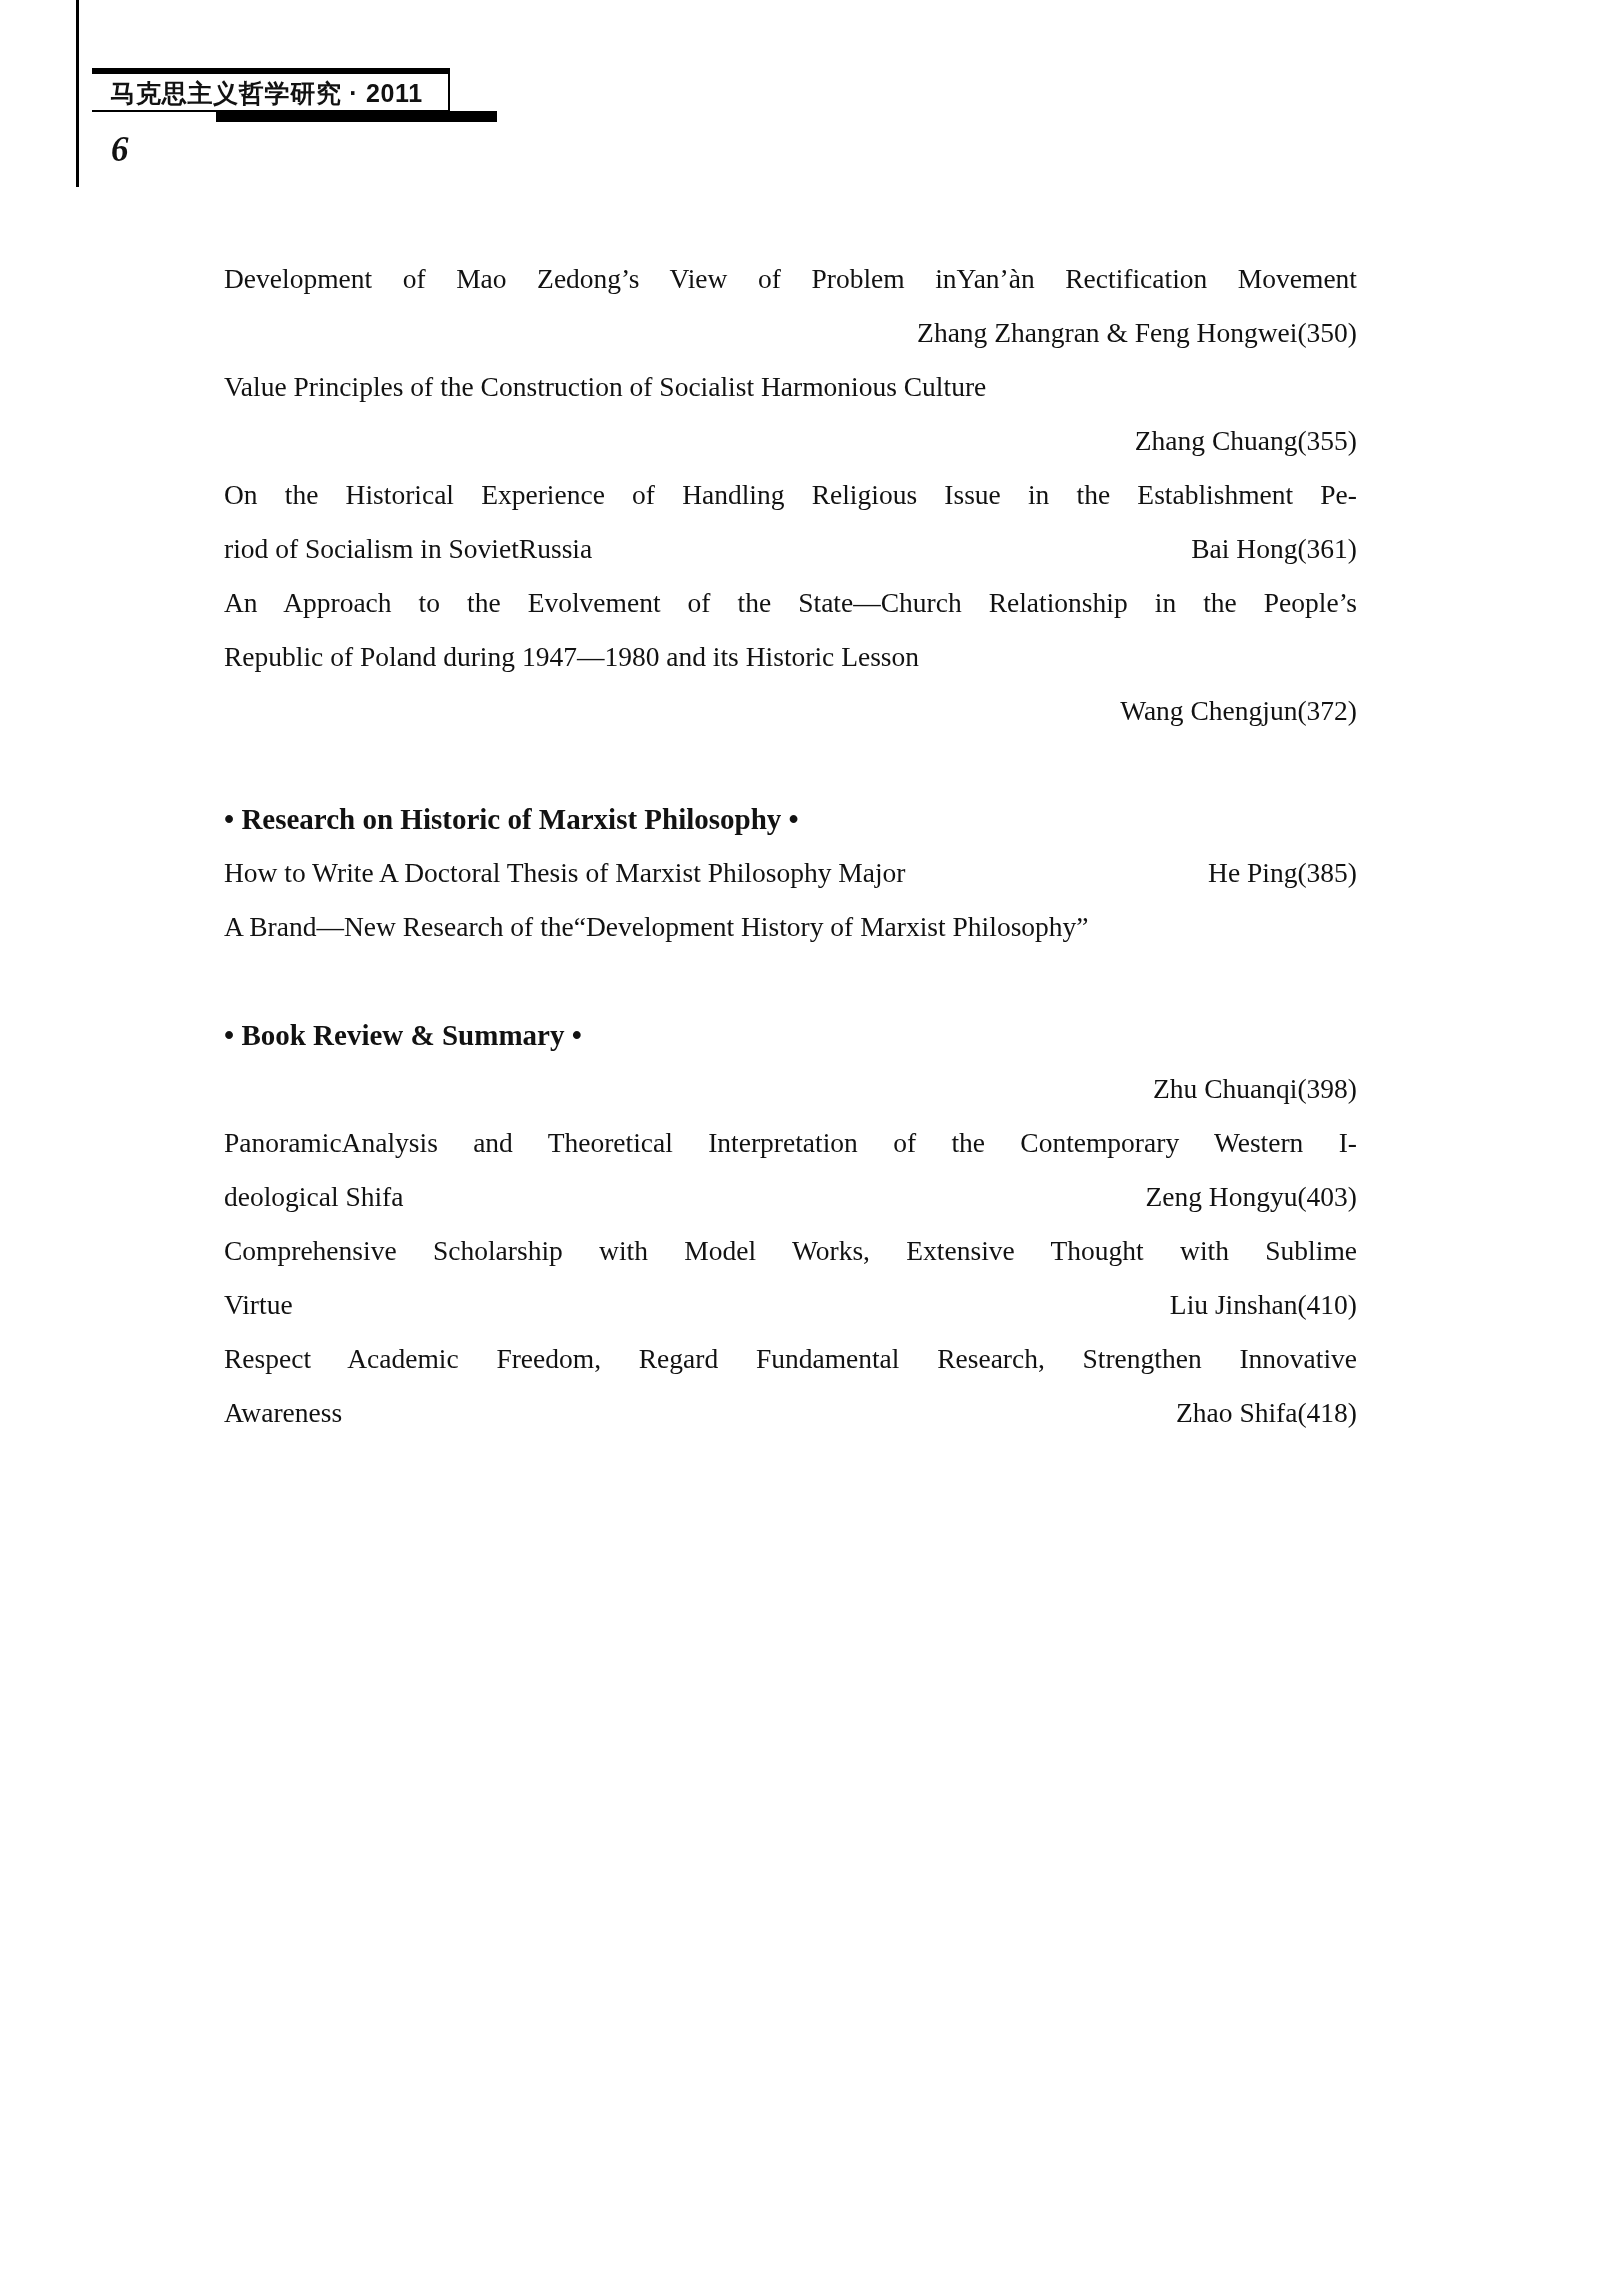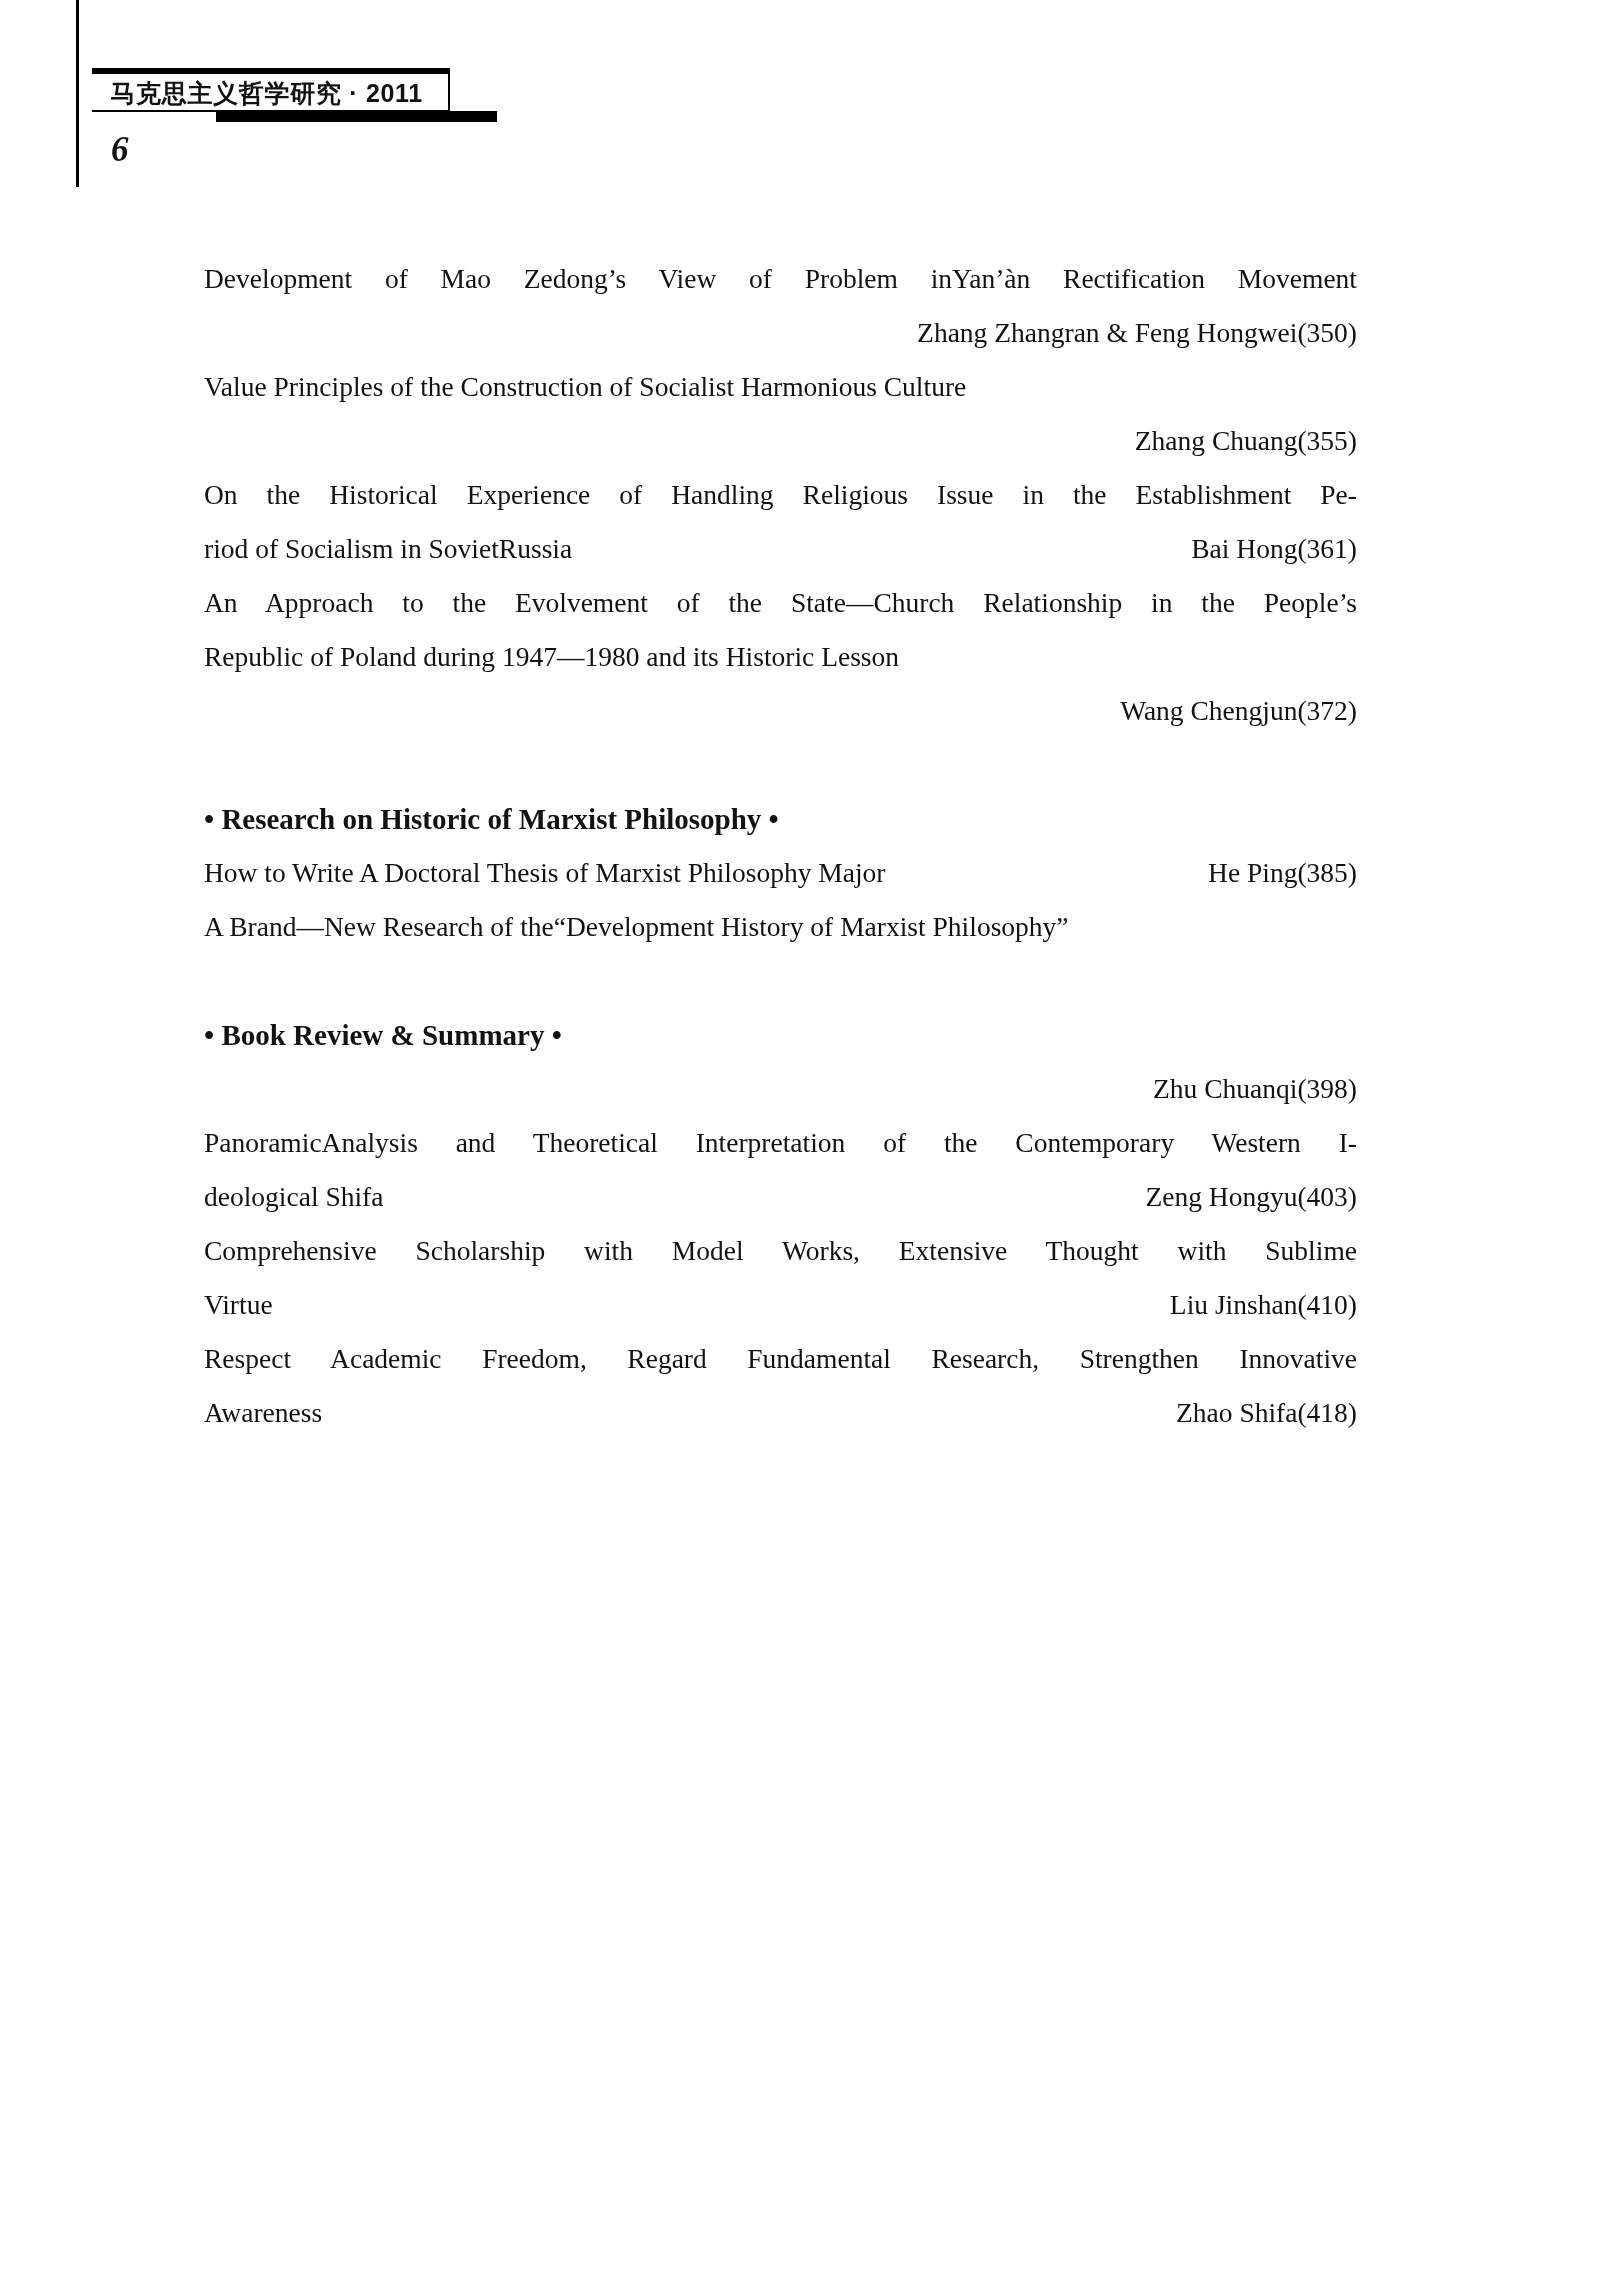--- a/index.html
+++ b/index.html
@@ -75,21 +75,21 @@
   }
   .line {
     display: flex;
     justify-content: space-between;
     align-items: baseline;
     height: 54px;
     line-height: 54px;
     font-size: 27.5px;
     white-space: nowrap;
   }
-  .line .lt { text-align: left; }
+  .line .lt { text-align: left; margin-left: 20px; }
   .line .rt { text-align: right; margin-left: auto; }
   .line.justify .lt {
     flex: 1 1 100%;
     text-align: justify;
     text-align-last: justify;
     text-justify: inter-word;
     white-space: normal;
   }
   .line.right { justify-content: center; }
   .line.heading {

